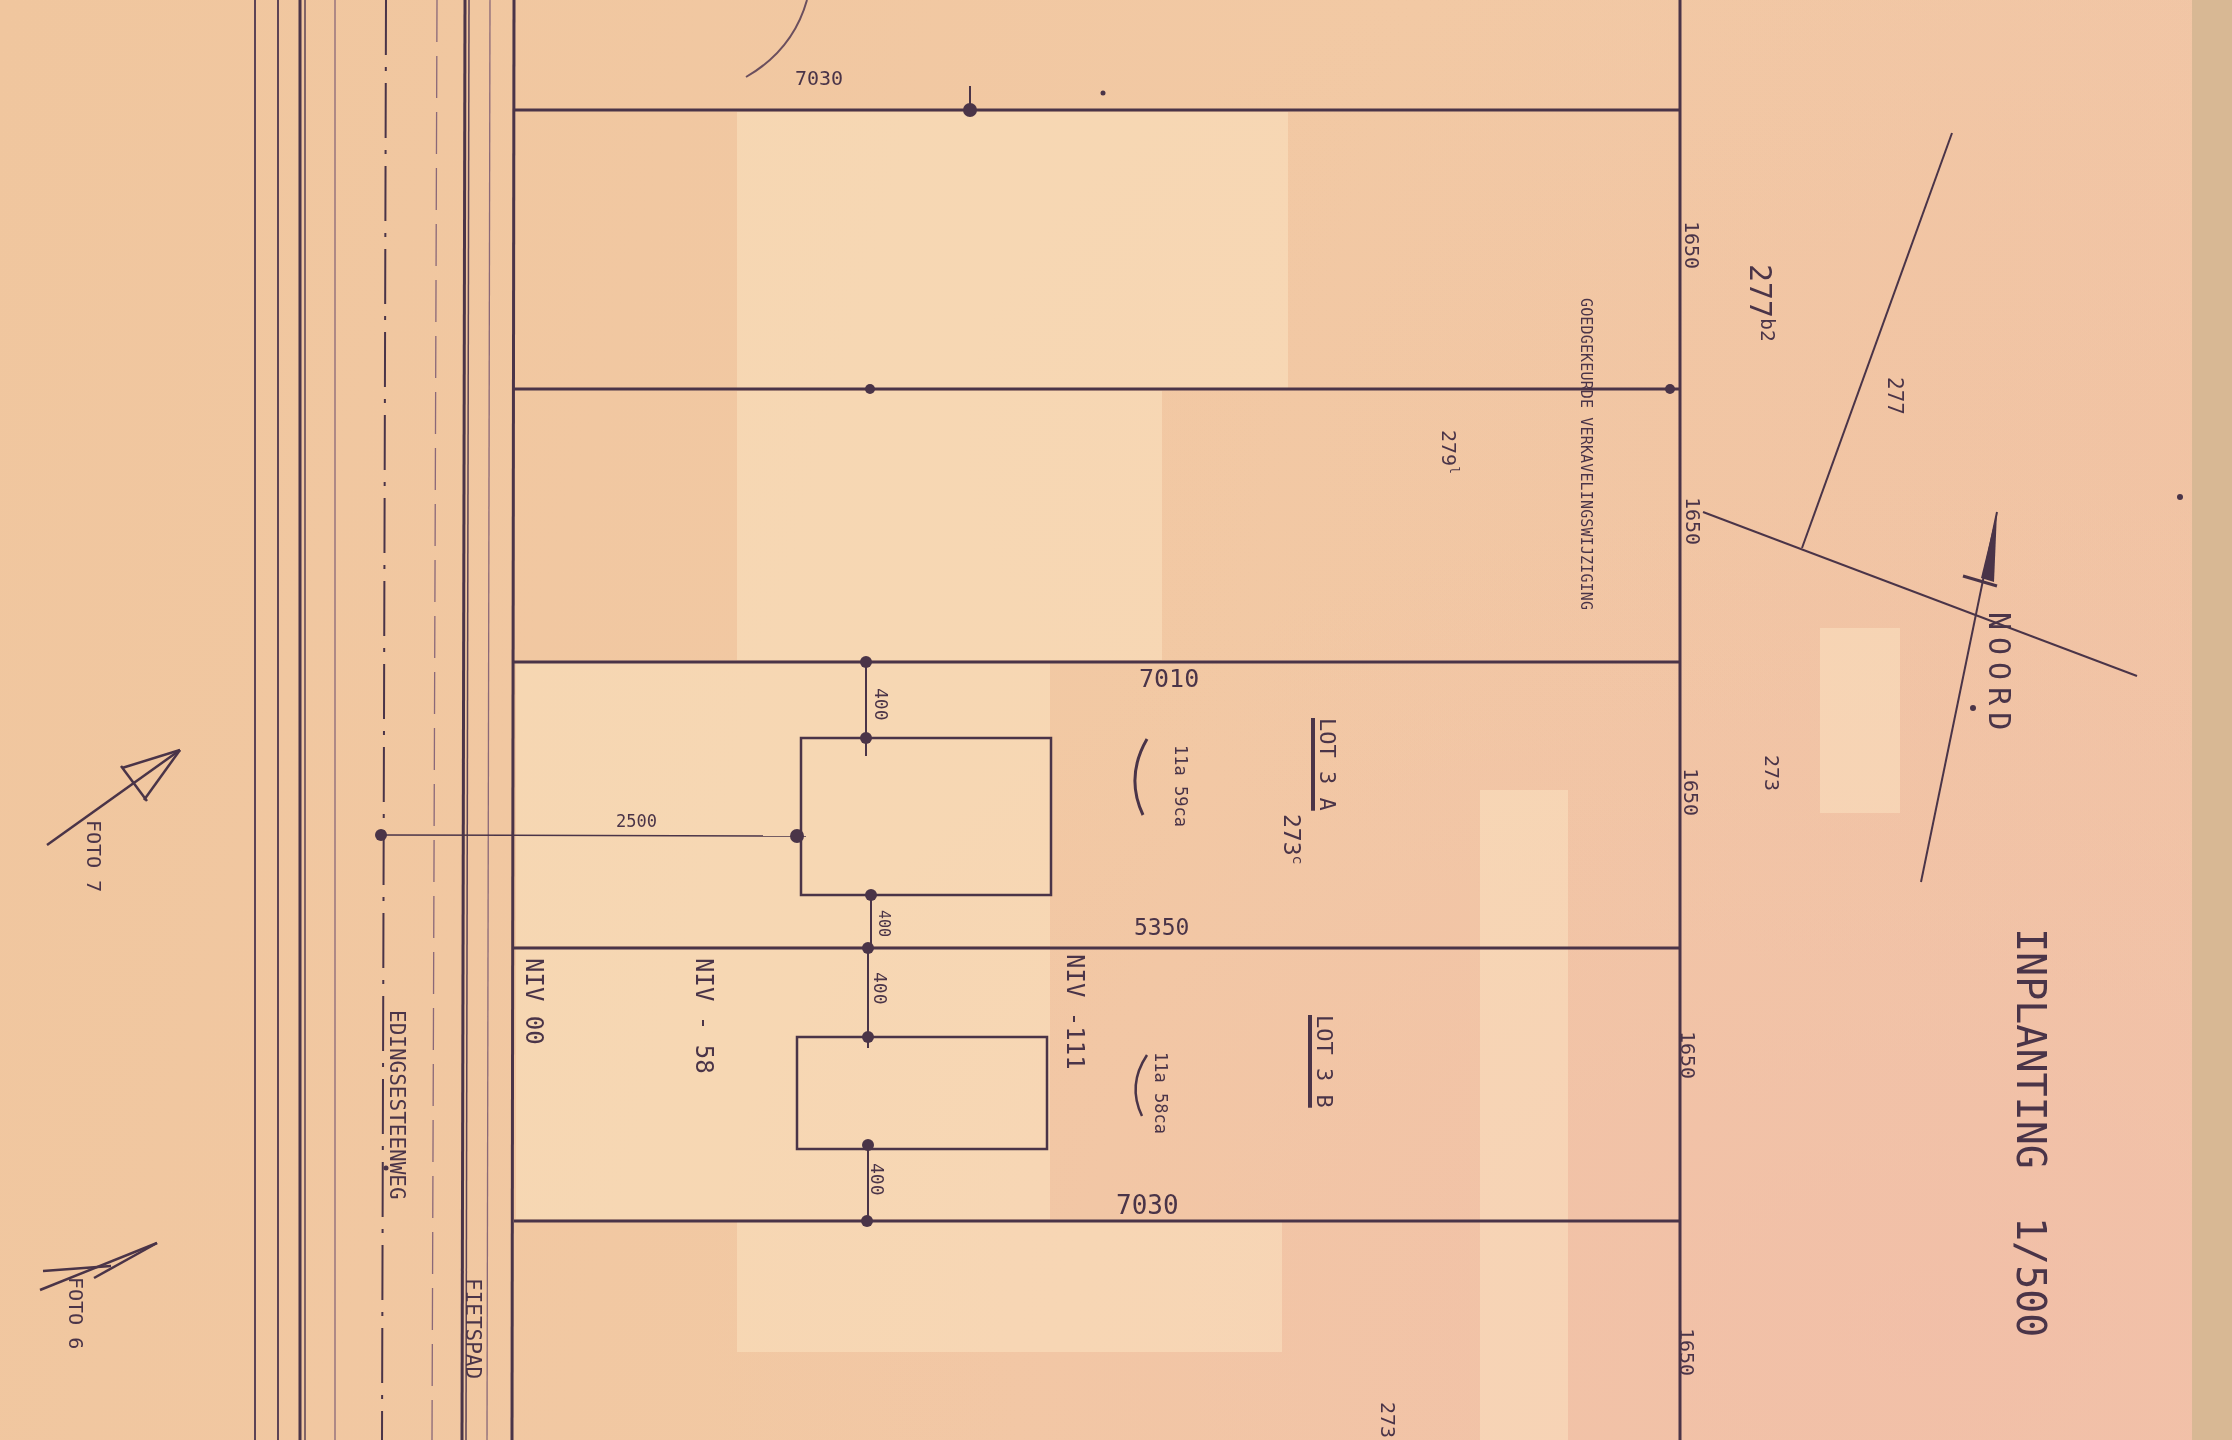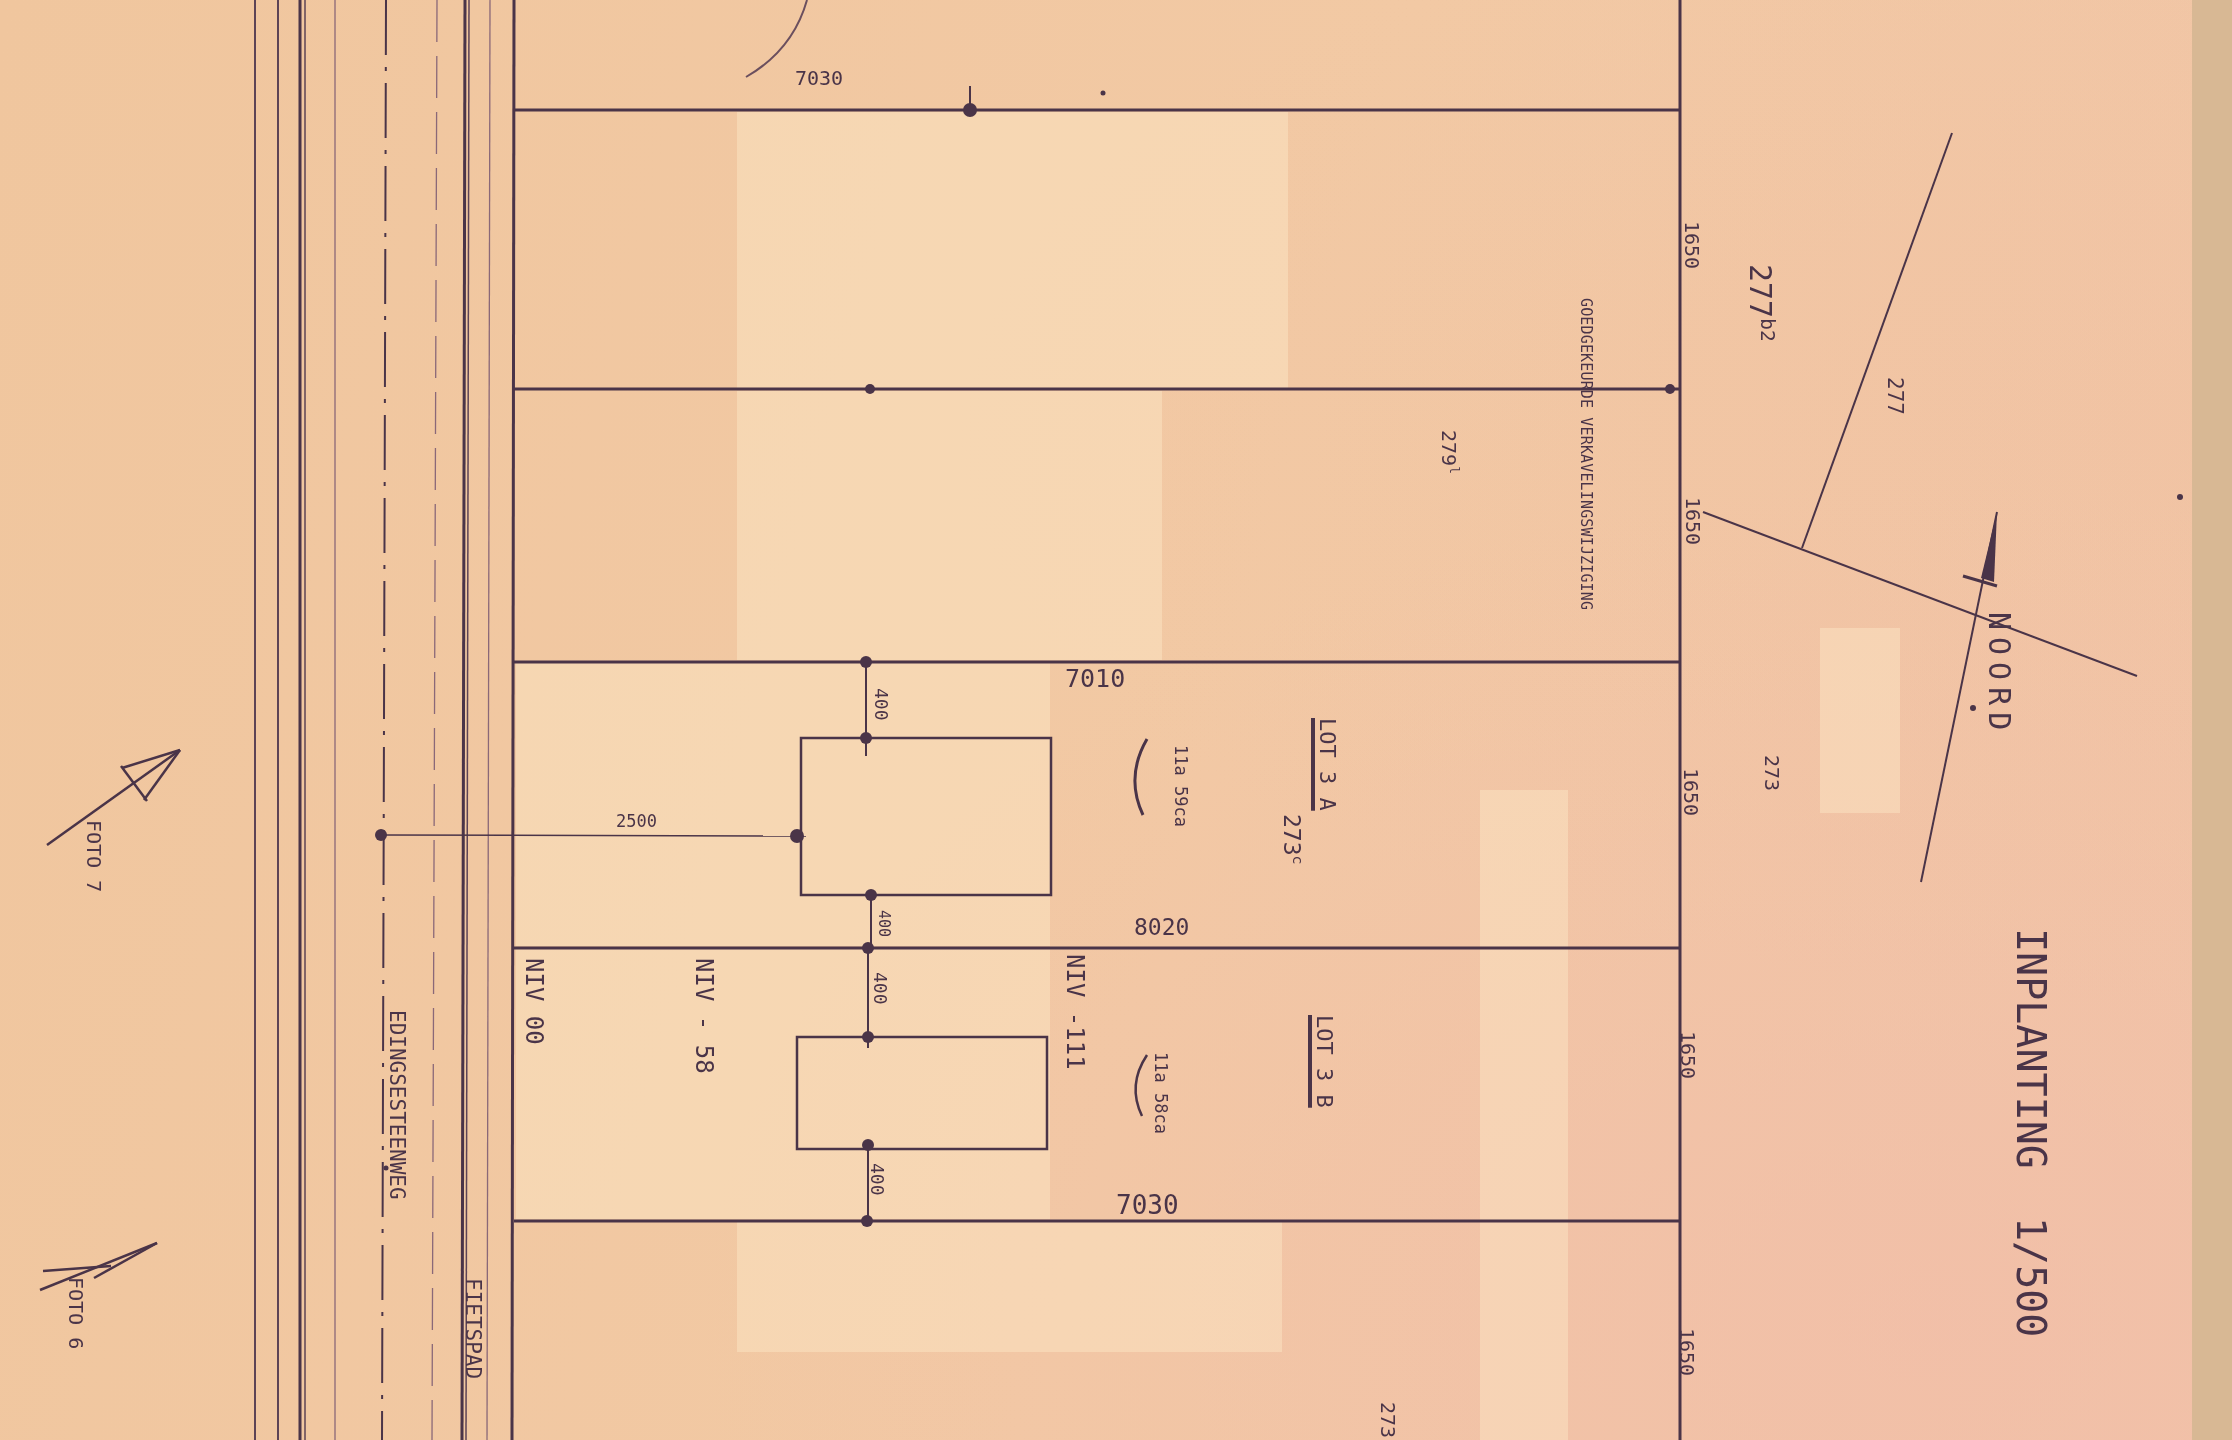--- a/index.html
+++ b/index.html
@@ -110,22 +110,22 @@
       <line x1="43" y1="1271" x2="111" y2="1266"></line>
     </g>
 
     <circle cx="1103" cy="93" r="2.5" fill="#4a3448"></circle>
     <circle cx="2180" cy="497" r="3" fill="#4a3448"></circle>
     <circle cx="2196" cy="512" r="2" fill="#4a3448"></circle>
     <circle cx="386" cy="1168" r="2.5" fill="#4a3448"></circle>
   </svg>
 
   <div class="lbl" style="left:795px;top:66px;font-size:20px;">7030</div>
-  <div class="lbl" style="left:1065px;top:664px;font-size:25px;">7010</div>
-  <div class="lbl" style="left:1134px;top:914px;font-size:23px;">8020</div>
+  <div class="lbl" style="left:1139px;top:664px;font-size:25px;">7010</div>
+  <div class="lbl" style="left:1134px;top:914px;font-size:23px;">5350</div>
   <div class="lbl" style="left:1116px;top:1190px;font-size:26px;">7030</div>
   <div class="lbl" style="left:616px;top:811px;font-size:17px;">2500</div>
 
   <div class="lbl rot" style="left:1704px;top:221px;font-size:20px;">1650</div>
   <div class="lbl rot" style="left:1705px;top:497px;font-size:20px;">1650</div>
   <div class="lbl rot" style="left:1703px;top:768px;font-size:20px;">1650</div>
   <div class="lbl rot" style="left:1700px;top:1031px;font-size:20px;">1650</div>
   <div class="lbl rot" style="left:1699px;top:1328px;font-size:20px;">1650</div>
 
   <div class="lbl rot" style="left:892px;top:688px;font-size:18px;">400</div>

